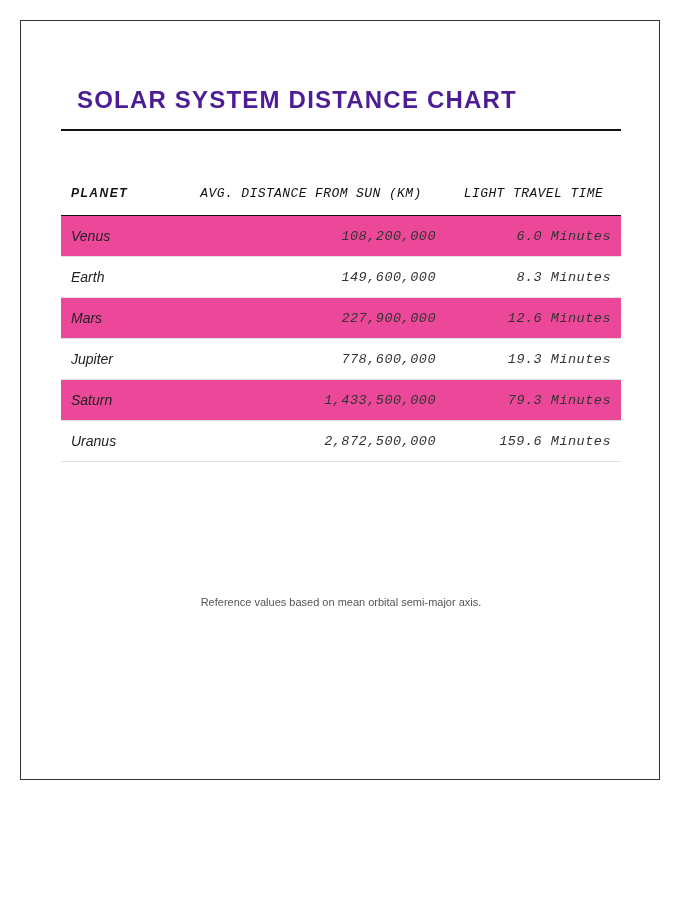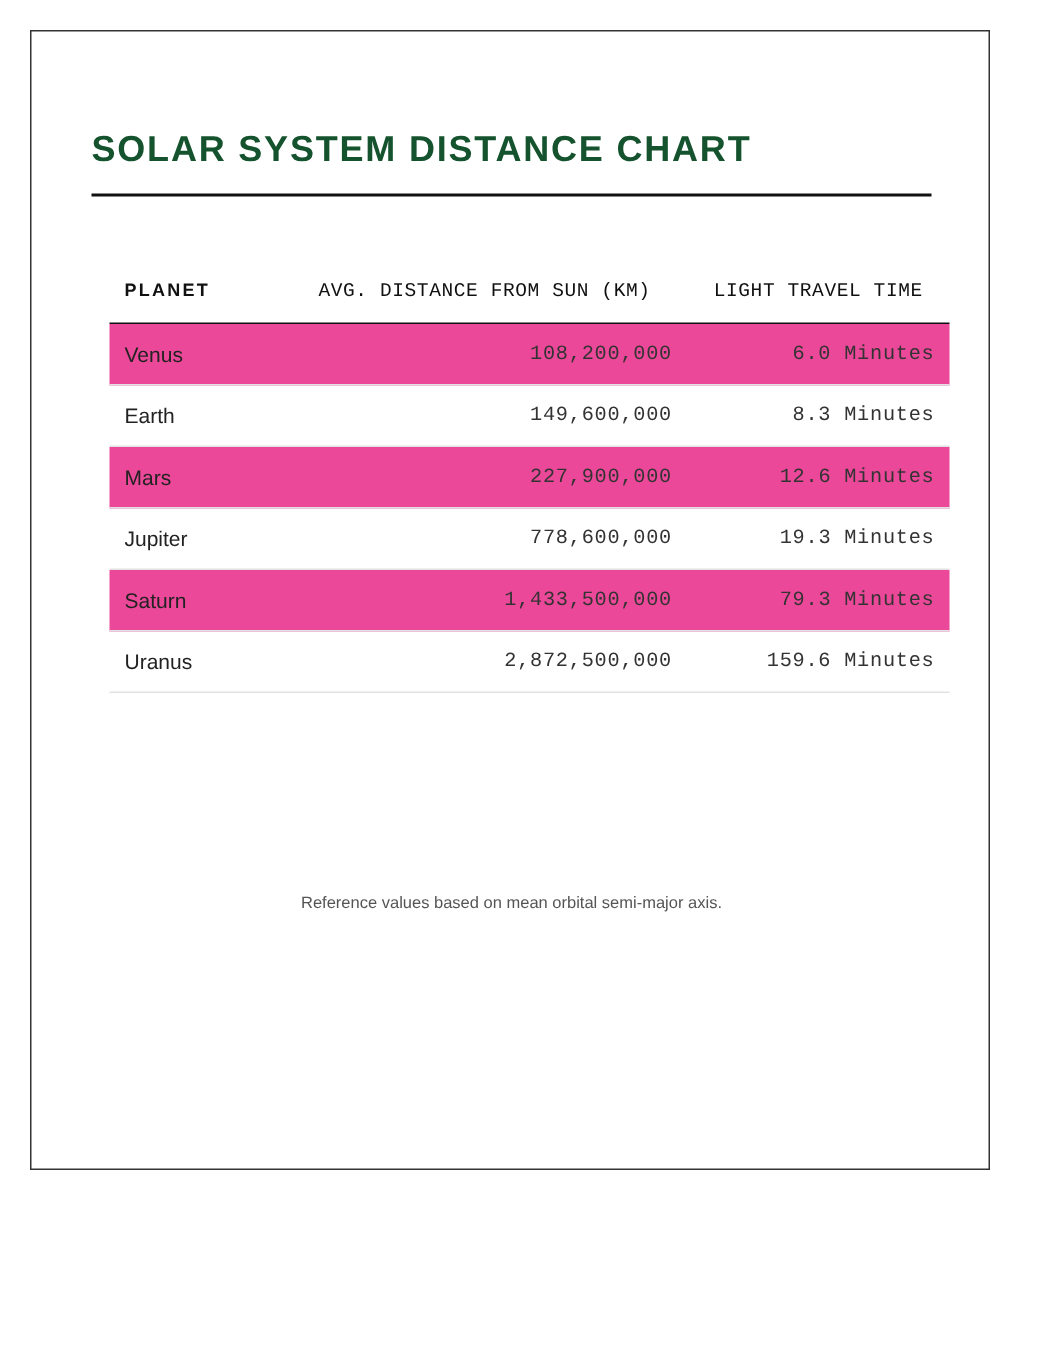--- a/index.html
+++ b/index.html
@@ -5,29 +5,30 @@
     html, body { margin: 0; padding: 0; background: #ffffff; }
     body { width: 700px; height: 900px; position: relative; font-family: "Liberation Sans", sans-serif; color: #222; }
     .card {
       position: absolute; left: 20px; top: 20px;
       width: 640px; height: 760px;
       border: 1px solid #333; box-sizing: border-box;
       background: #fff;
     }
     .inner { position: absolute; left: 40px; top: 0; width: 560px; }
     .title {
-      margin: 0; position: absolute; top: 64px; left: 0;
+      margin: 0; position: absolute; top: 64px; left: 16px;
       font-family: "Liberation Sans", sans-serif;
       font-weight: bold; font-size: 24px; letter-spacing: 1.2px;
-      color: #14532d; white-space: nowrap; line-height: 30px;
+      color: #4c1d95; white-space: nowrap; line-height: 30px;
     }
     .title-rule { position: absolute; top: 108px; left: 0; width: 560px; height: 2px; background: #111; }
     table.data {
-      position: absolute; top: 150px; left: 12px; width: 560px;
+      position: absolute; top: 150px; left: 0; width: 560px;
       border-collapse: collapse;
+      font-style: italic;
     }
     table.data th {
       font-family: "Liberation Mono", monospace;
       font-weight: normal; font-size: 13px; letter-spacing: 0.4px;
       color: #111; height: 44px; padding: 0 10px;
       border-bottom: 1px solid #111; vertical-align: middle;
     }
     table.data th.col-planet { text-align: left; font-family: "Liberation Sans", sans-serif; font-weight: bold; letter-spacing: 1.5px; font-size: 12px; }
     table.data th.col-dist, table.data th.col-time { text-align: center; }
     table.data td {

